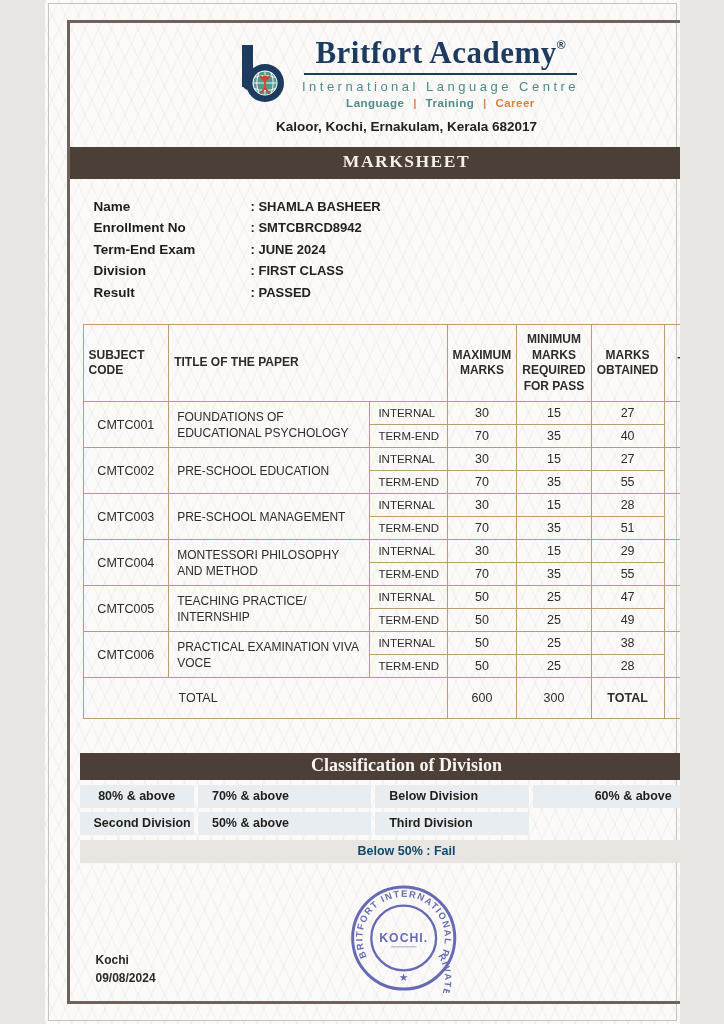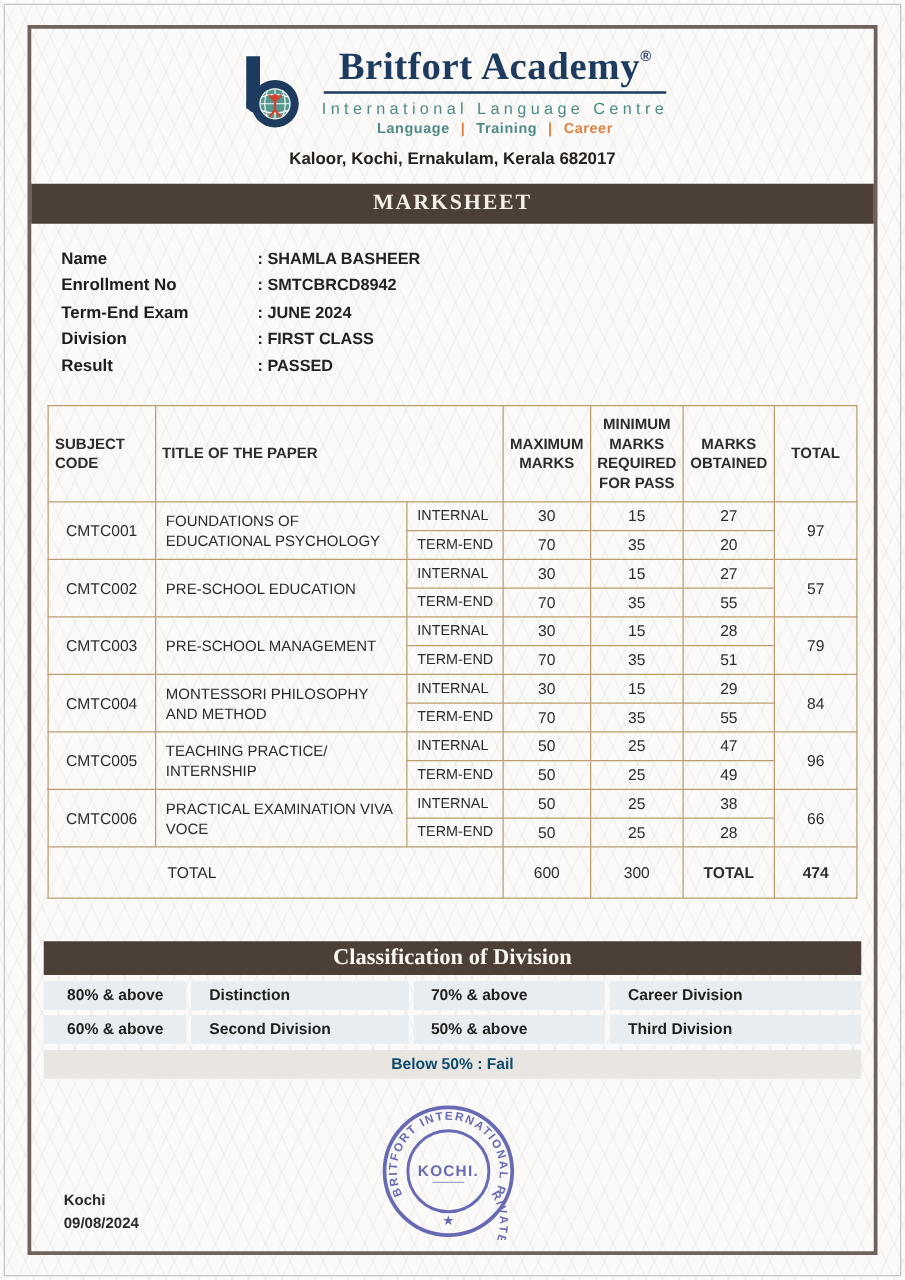--- a/index.html
+++ b/index.html
@@ -1,19 +1,19 @@
 <!DOCTYPE html>
 <html><head>
 <meta charset="utf-8">
 <style>
   * { margin:0; padding:0; box-sizing:border-box; }
   html,body { background:#e8e6e2; }
   body { font-family:"Liberation Sans", sans-serif; }
   .page {
-    position:relative; width:724px; height:1024px; margin:0 auto;
+    position:relative; width:635px; height:1024px; margin:0 auto;
     background-color:#fbfaf8; overflow:hidden;
     background-image:
       repeating-linear-gradient(115deg, rgba(185,185,180,.10) 0 1.5px, transparent 1.5px 12px),
       repeating-linear-gradient(65deg, rgba(185,185,180,.10) 0 1.5px, transparent 1.5px 12px);
   }
   .hairline { position:absolute; inset:3px; border:1px solid #c6c4c0; pointer-events:none; }
   .frame {
     position:absolute; left:22px; top:20px; width:680px; height:984px;
     border:3px solid #6e625a; display:flex; flex-direction:column;
   }
@@ -165,21 +165,21 @@
         <td class="c-type">INTERNAL</td>
         <td class="c-num">30</td>
         <td class="c-num">15</td>
         <td class="c-num">27</td>
         <td class="c-total" rowspan="2">97</td>
       </tr>
       <tr>
         <td class="c-type">TERM-END</td>
         <td class="c-num">70</td>
         <td class="c-num">35</td>
-        <td class="c-num">20</td>
+        <td class="c-num">40</td>
       </tr>
 
       <tr>
         <td class="c-code" rowspan="2">CMTC002</td>
         <td class="c-title" rowspan="2">PRE-SCHOOL EDUCATION</td>
         <td class="c-type">INTERNAL</td>
         <td class="c-num">30</td>
         <td class="c-num">15</td>
         <td class="c-num">27</td>
         <td class="c-total" rowspan="2">57</td>
@@ -262,23 +262,22 @@
         <td class="c-num c-bold">TOTAL</td>
         <td class="c-num c-bold">474</td>
       </tr>
     </tbody>
       </table>
 
     <div class="classification">
       <div class="class-banner">Classification of Division</div>
       <div class="class-grid">
         <div class="class-cell ctr">80% &amp; above</div>
-        <div class="class-cell lft">Distinction</div>
         <div class="class-cell lft">70% &amp; above</div>
-        <div class="class-cell lft">Career Division</div>
+        <div class="class-cell lft">Below Division</div>
         <div class="class-cell ctr">60% &amp; above</div>
         <div class="class-cell lft">Second Division</div>
         <div class="class-cell lft">50% &amp; above</div>
         <div class="class-cell lft">Third Division</div>
       </div>
       <div class="class-fail">Below 50% : Fail</div>
     </div>
 
     <div class="footer">
       <div class="place-block">

